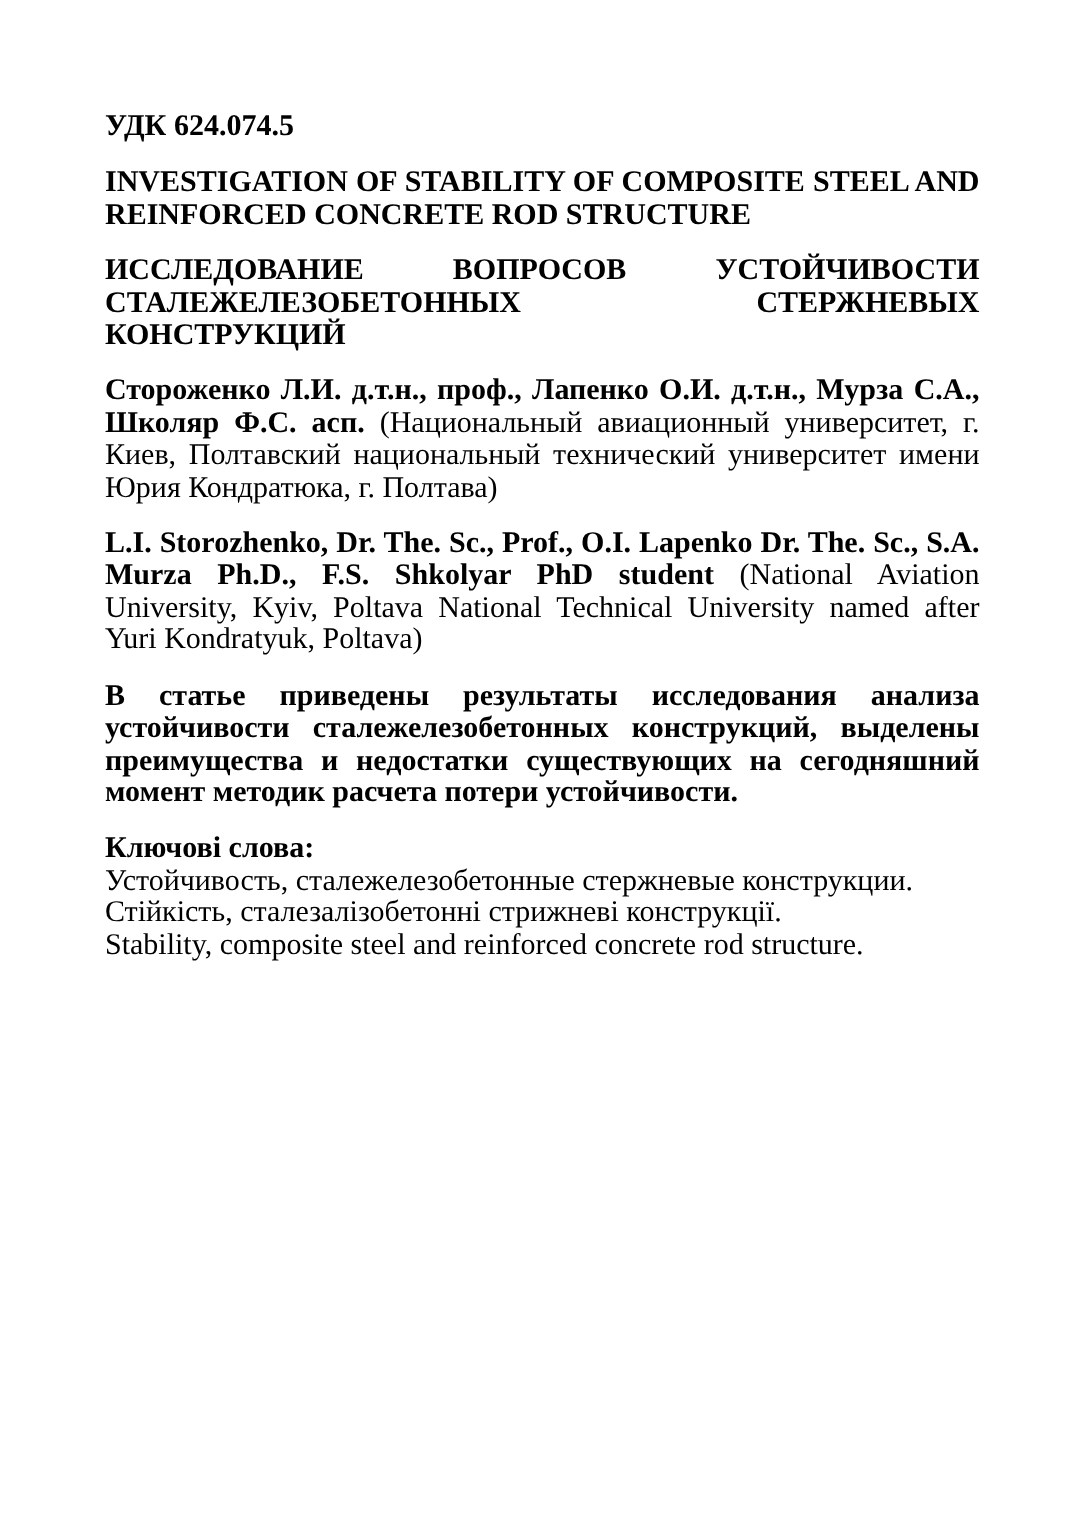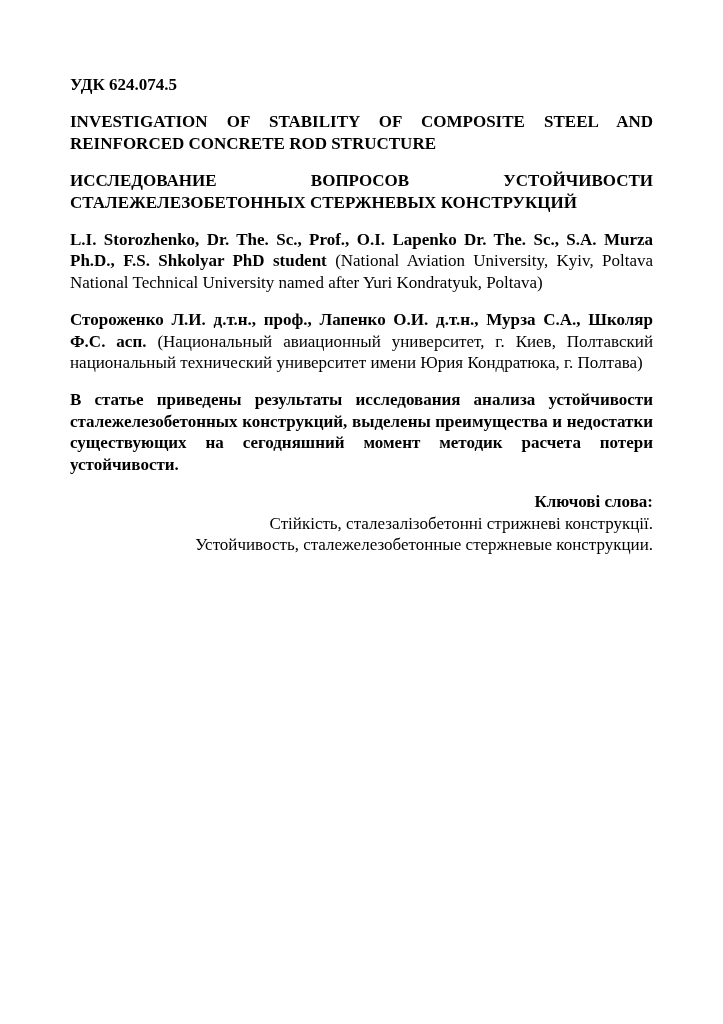--- a/index.html
+++ b/index.html
@@ -10,50 +10,51 @@
   }
   .page {
     box-sizing: border-box;
     width: 723px; height: 1024px;
     padding: 74px 70px 0 70px;
     background: #ffffff;
     overflow: hidden;
   }
   .page p {
     margin: 0 0 16px 0;
-    font-size: 17px;
+    font-size: 20px;
     line-height: 21.4px;
     text-align: justify;
   }
   .bold { font-weight: bold; }
   .udc { text-align: left !important; }
   .authors b { font-weight: bold; }
-  .keywords p { margin: 0; text-align: right; }
+  .keywords p { margin: 0; text-align: left; }
   .keywords .kw-label { font-weight: bold; }
 </style>
 </head>
 <body>
 
 <div class="page">
 
   <p class="udc bold">УДК 624.074.5</p>
 
 
   <p class="bold">INVESTIGATION OF STABILITY OF COMPOSITE STEEL AND REINFORCED CONCRETE ROD STRUCTURE</p>
 
   <p class="bold">ИССЛЕДОВАНИЕ ВОПРОСОВ УСТОЙЧИВОСТИ СТАЛЕЖЕЛЕЗОБЕТОННЫХ СТЕРЖНЕВЫХ КОНСТРУКЦИЙ</p>
 
 
+  <p class="authors"><b>Стороженко Л.И. д.т.н., проф., Лапенко О.И. д.т.н., Мурза С.А., Школяр Ф.С. асп.</b> <span>(Национальный авиационный университет, г. Киев, Полтавский национальный технический университет имени Юрия Кондратюка, г. Полтава)</span></p>
+
   <p class="authors"><b>L.I. Storozhenko, Dr. The. Sc., Prof., O.I. Lapenko Dr. The. Sc., S.A. Murza Ph.D., F.S. Shkolyar PhD student</b> <span>(National Aviation University, Kyiv, Poltava National Technical University named after Yuri Kondratyuk, Poltava)</span></p>
-
-  <p class="authors"><b>Стороженко Л.И. д.т.н., проф., Лапенко О.И. д.т.н., Мурза С.А., Школяр Ф.С. асп.</b> <span>(Национальный авиационный университет, г. Киев, Полтавский национальный технический университет имени Юрия Кондратюка, г. Полтава)</span></p>
 
 
   <p class="bold">В статье приведены результаты исследования анализа устойчивости сталежелезобетонных конструкций, выделены преимущества и недостатки существующих на сегодняшний момент методик расчета потери устойчивости.</p>
 
 
   <div class="keywords">
     <p class="kw-label">Ключові слова:</p>
+    <p>Устойчивость, сталежелезобетонные стержневые конструкции.</p>
     <p>Стійкість, сталезалізобетонні стрижневі конструкції.</p>
-    <p>Устойчивость, сталежелезобетонные стержневые конструкции.</p>
+    <p>Stability, composite steel and reinforced concrete rod structure.</p>
   </div>
 
 </div>
 
 </body></html>

